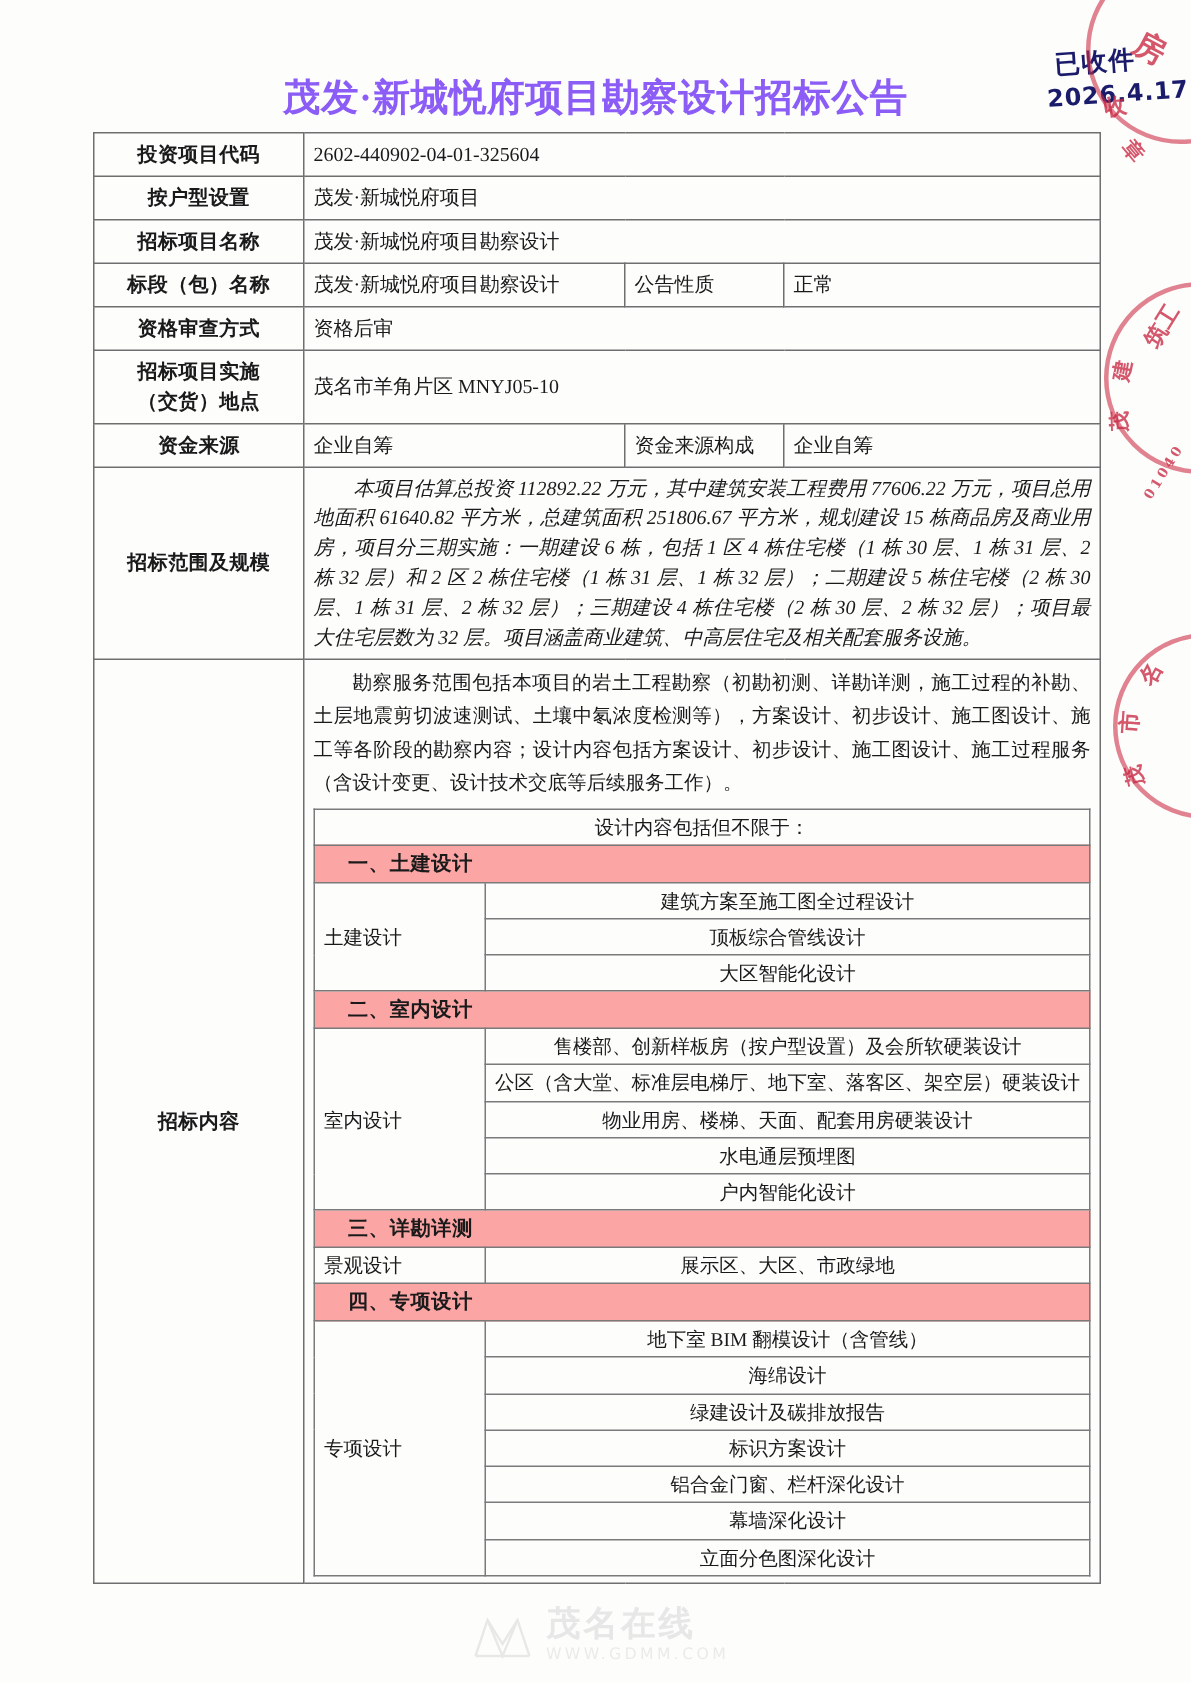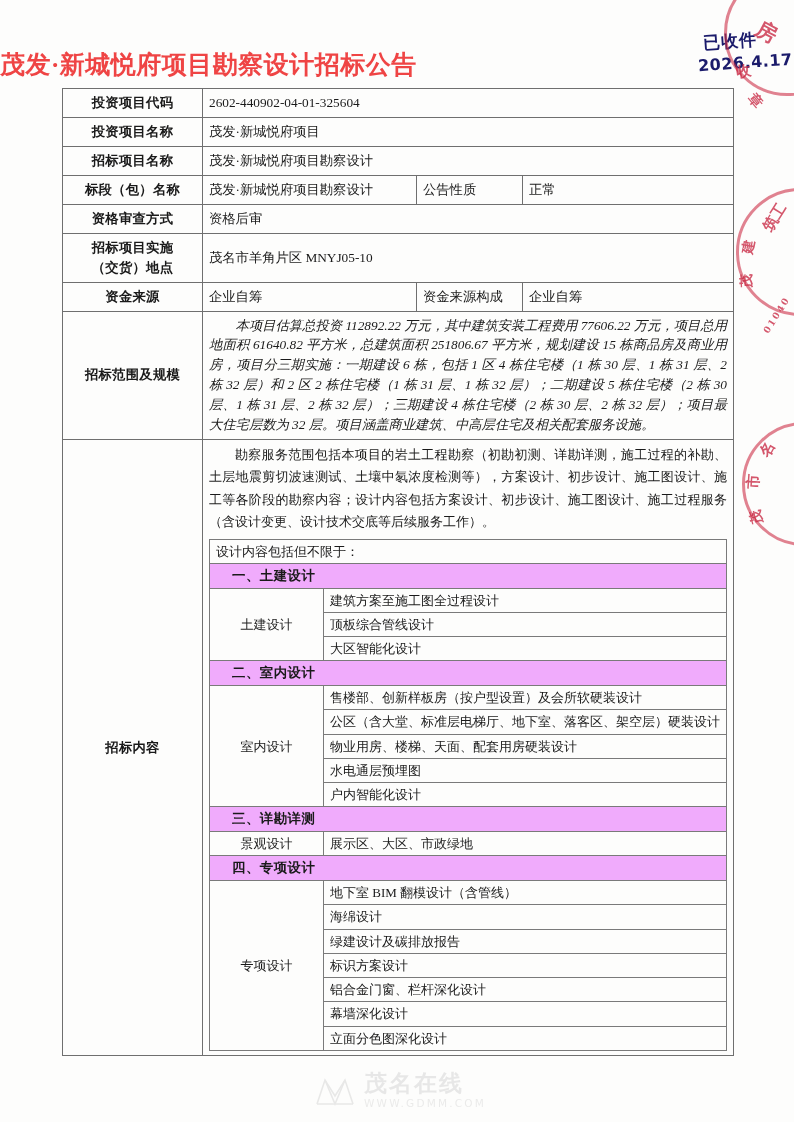--- a/index.html
+++ b/index.html
@@ -22,25 +22,26 @@
     inset: 0;
     background: #fdfdfc;
   }
 
   
   .doc-title {
     position: absolute;
     left: 0;
     right: 0;
     top: 48px;
+    text-align: center;
     font-size: 25px;
     font-weight: bold;
     letter-spacing: 0.5px;
     font-family: "Liberation Serif", "DejaVu Serif", serif;
-    color: #ef4444;
+    color: #8b5cf6;
   }
 
   
   .main-table {
     position: absolute;
     left: 62px;
     top: 88px;
     width: 671px;
     border-collapse: collapse;
     table-layout: fixed;
@@ -103,33 +104,34 @@
     margin-top: 5px;
   }
   .sub-table td {
     border: 1px solid #7a7a7a;
     font-size: 13px;
     padding: 2px 6px;
     line-height: 1.48;
     vertical-align: middle;
   }
   .sec-head td {
-    background: #f0abfc;
+    background: #fca5a5;
     font-weight: bold;
     font-size: 13.4px;
     letter-spacing: 0.5px;
     padding: 2px 6px 2px 22px;
   }
   .cat-cell {
     width: 114px;
-    text-align: center;
+    text-align: left;
     vertical-align: middle;
   }
   .item-cell {
     padding-left: 8px;
+    text-align: center;
   }
 
   
   .handwrite {
     position: absolute;
     color: #1b1b6b;
     font-family: "DejaVu Sans", sans-serif;
     font-weight: bold;
     transform: rotate(-4deg);
     white-space: nowrap;
@@ -230,21 +232,21 @@
     <col style="width:214px">
     <col style="width:106px">
     <col style="width:211px">
   </colgroup>
   <tbody>
     <tr>
       <td class="lbl">投资项目代码</td>
       <td class="ctr" colspan="3">2602-440902-04-01-325604</td>
     </tr>
     <tr>
-      <td class="lbl">投资项目名称</td>
+      <td class="lbl">按户型设置</td>
       <td class="ctr" colspan="3">茂发·新城悦府项目</td>
     </tr>
     <tr>
       <td class="lbl">招标项目名称</td>
       <td class="ctr" colspan="3">茂发·新城悦府项目勘察设计</td>
     </tr>
     <tr>
       <td class="lbl lbl-big">标段（包）名称</td>
       <td class="ctr">茂发·新城悦府项目勘察设计</td>
       <td class="ctr">公告性质</td>

